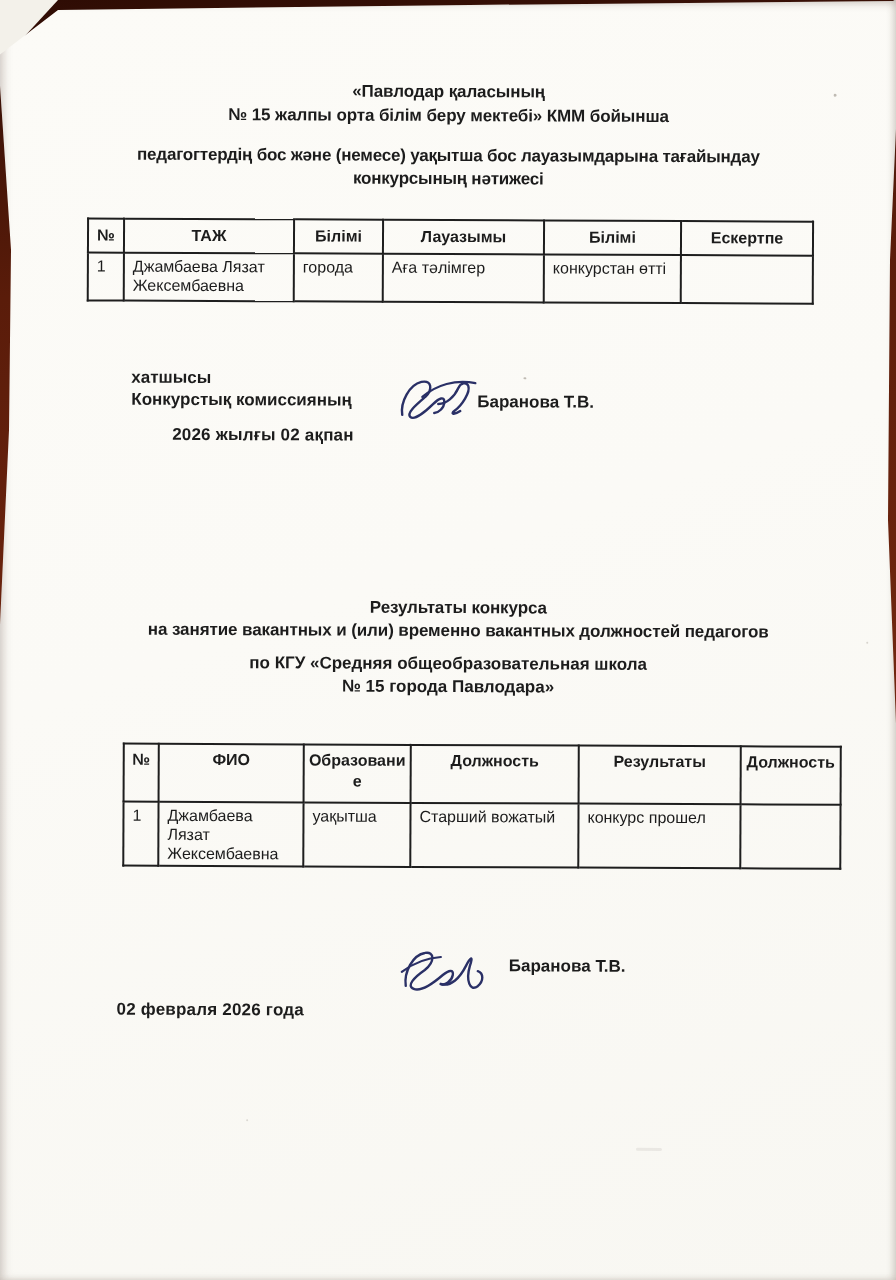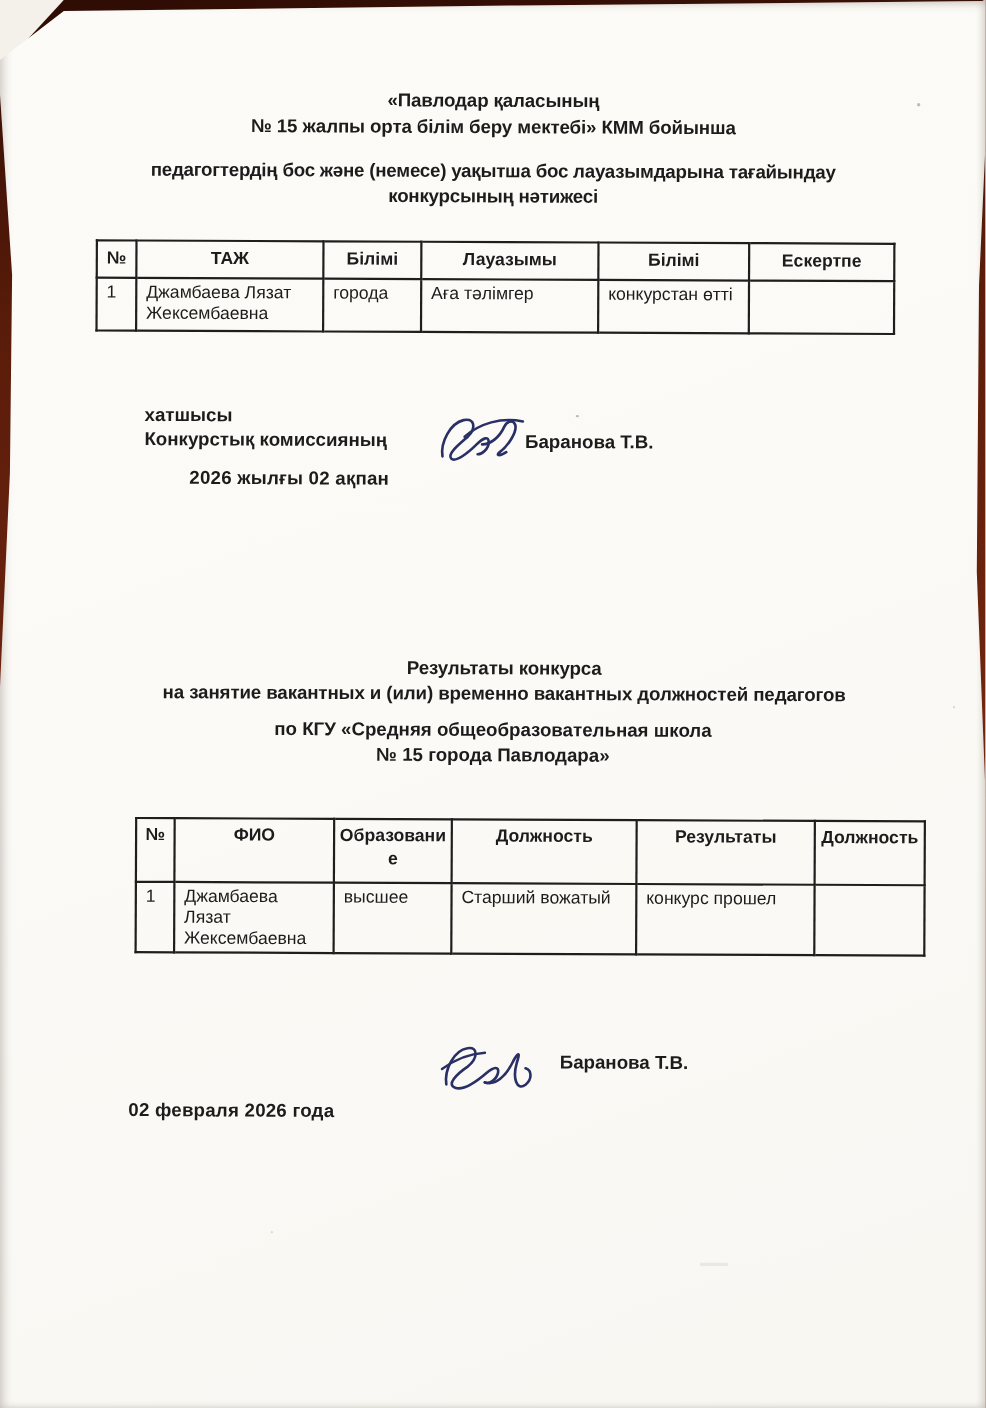--- a/index.html
+++ b/index.html
@@ -161,21 +161,21 @@
           <th>№</th>
           <th>ФИО</th>
           <th class="brk">Образование</th>
           <th>Должность</th>
           <th>Результаты</th>
           <th class="brk">Должность</th>
         </tr>
         <tr class="row">
           <td class="num">1</td>
           <td>Джамбаева Лязат Жексембаевна</td>
-          <td>высшее</td>
+          <td>уақытша</td>
           <td>Старший вожатый</td>
           <td class="low">конкурс прошел</td>
           <td></td>
         </tr>
       </tbody>
         </table>
 
       <svg class="abs sig-svg" style="left:400px; top:942px;" width="92" height="58" viewBox="0 0 92 58">
         <path d="M9 44 C7 30 16 13 28 11 C38 9 38 20 28 28 C18 35 9 44 17 47 C25 50 38 40 46 33 C52 28 57 27 56 33 C55 39 48 44 44 42" stroke-width="2.4"></path>
         <path d="M44 42 C54 45 63 36 69 24 C73 16 77 12 73 24 C69 38 73 50 81 44 C87 39 87 31 81 29" stroke-width="2.4"></path>

